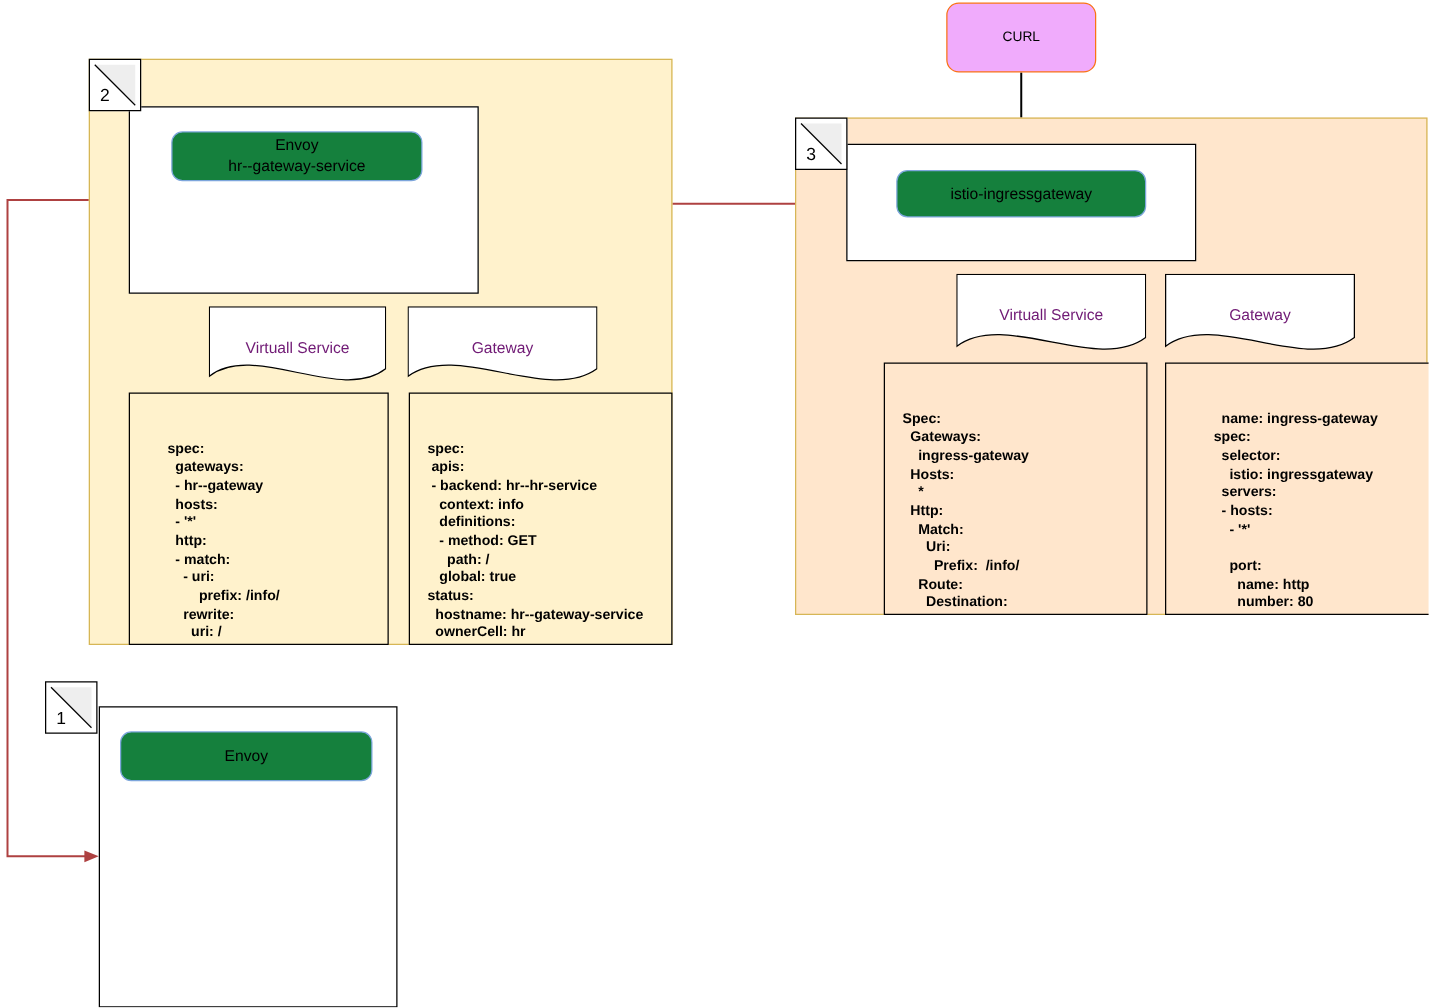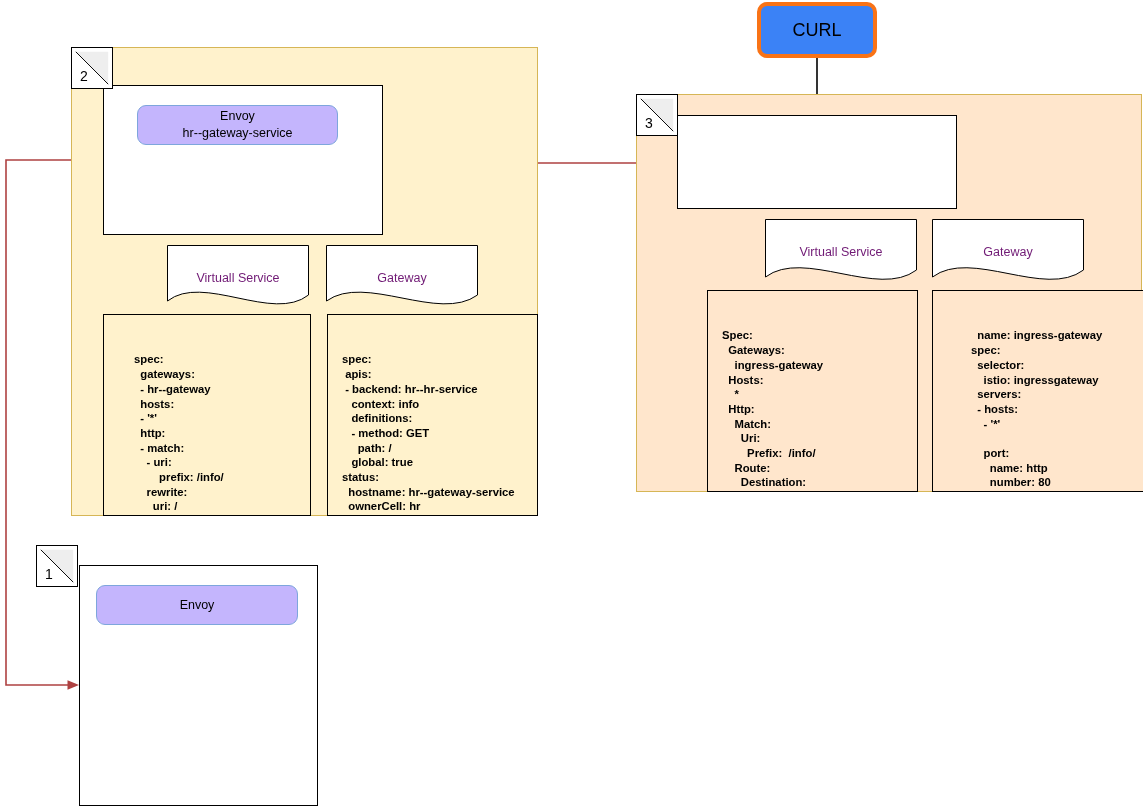--- a/index.html
+++ b/index.html
@@ -50,41 +50,41 @@
   }
 
   
   .box-white {
     background: #ffffff;
     border: 1px solid #000000;
   }
 
   
   .node-blue {
-    background: #c4b5fd;
+    background: #15803d;
     border: 1px solid #7ea6dc;
     border-radius: 9px;
     display: flex;
     align-items: center;
     justify-content: center;
     text-align: center;
     font-size: 12.5px;
     color: #000;
     line-height: 1.35;
   }
   .node-blue .l2 { display: block; }
 
   
   .box-label {
-    background: #3b82f6;
-    border: 4px solid #f97316;
+    background: #f0abfc;
+    border: 1px solid #f97316;
     display: flex;
     align-items: center;
     justify-content: center;
-    font-size: 18px;
+    font-size: 11px;
     color: #000;
   }
   .box-rounded { border-radius: 10px; }
 
   
   .docshape { position: absolute; }
   .docshape svg { display: block; width: 100%; height: 100%; }
   .docshape .doclabel {
     position: absolute;
     left: 0; right: 0;
@@ -205,20 +205,23 @@
   </div>
 
   <div class="abs box-label box-rounded" style="left:757px;top:2px;width:120px;height:56px;">
     <span>CURL</span>
   </div>
 
   <div class="abs panel panel-orange" style="left:636px;top:94px;width:506px;height:398px;"></div>
 
   <div class="abs box-white" style="left:677px;top:115px;width:280px;height:94px;"></div>
 
+  <div class="abs node-blue" style="left:717px;top:136px;width:200px;height:38px;">
+    <span>istio-ingressgateway</span>
+  </div>
 
   <div class="docshape" style="left:765px;top:219px;width:152px;height:64px;">
     <svg viewBox="0 0 152 64" preserveAspectRatio="none">
       <path d="M0.5,0.5 L151.5,0.5 L151.5,51 C113,80 39,29 0.5,58 Z" fill="#ffffff" stroke="#000000" stroke-width="1"></path>
     </svg>
     <div class="doclabel">Virtuall Service</div>
   </div>
 
   <div class="docshape" style="left:932px;top:219px;width:152px;height:64px;">
     <svg viewBox="0 0 152 64" preserveAspectRatio="none">

